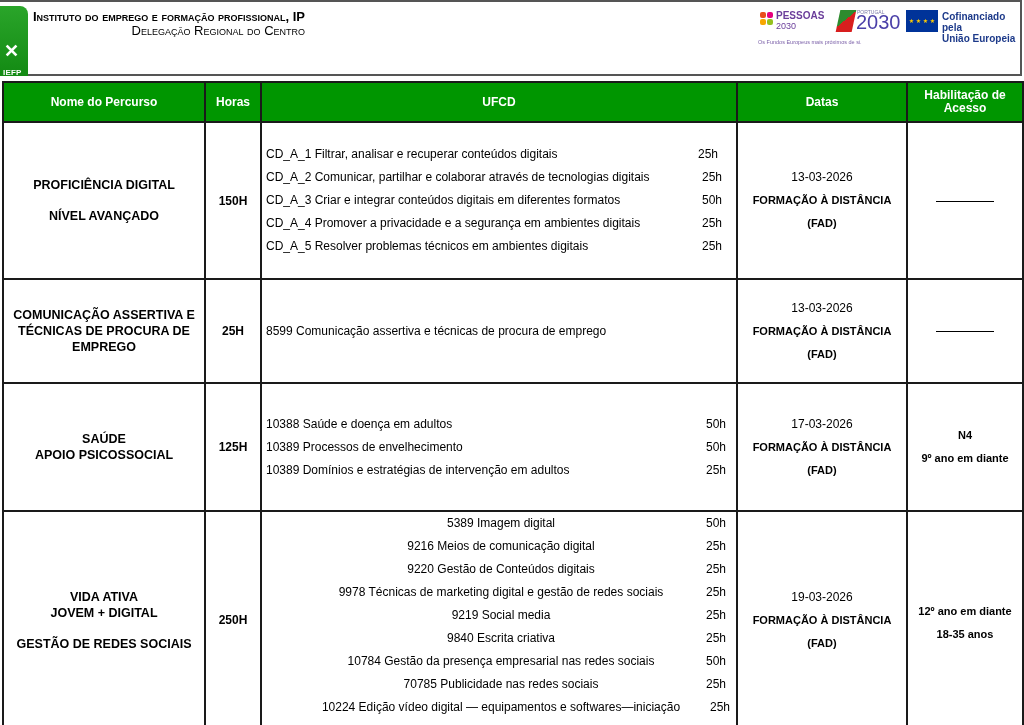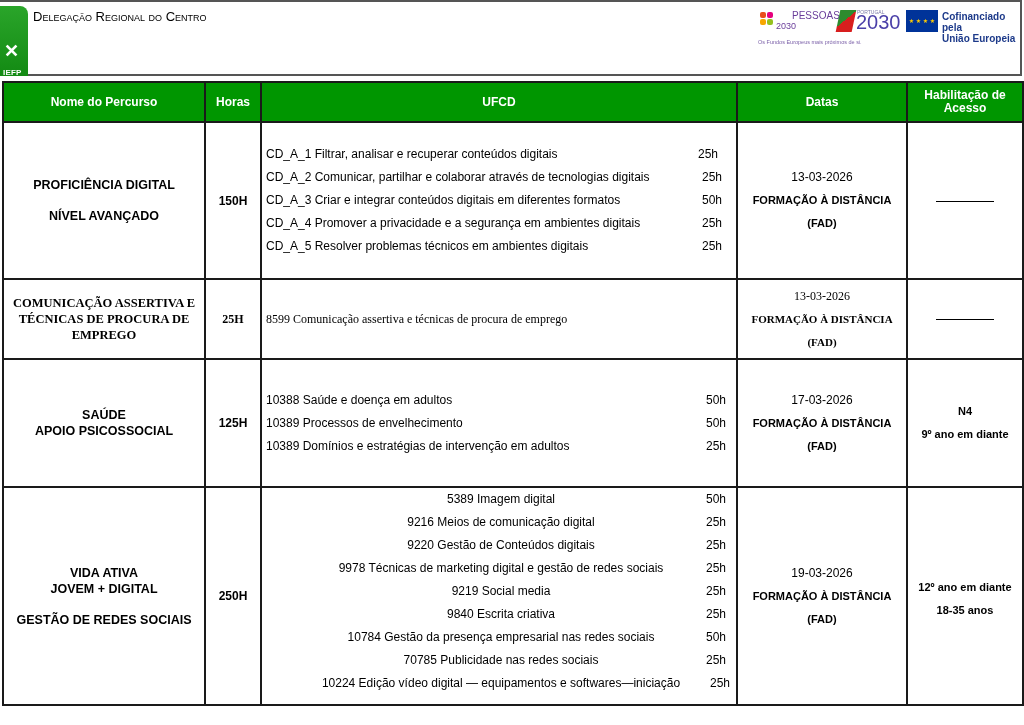--- a/index.html
+++ b/index.html
@@ -12,21 +12,21 @@
   .logo-text { position:absolute; left:3px; top:62px; color:#fff; font-size:8px; font-weight:bold; letter-spacing:0.2px; }
   .h-lines { position:absolute; left:33px; top:8px; font-size:11.5px; line-height:14px; }
   .h1 { font-weight:bold; font-variant:small-caps; font-size:13px; }
   .h2, .h3 { font-variant:small-caps; font-size:13px;text-align:right; }
   .h3 b { font-variant:small-caps; }
 
   .partners { position:absolute; left:758px; top:8px; width:262px; height:40px; }
   .pessoas { position:absolute; left:0; top:0; }
   .pessoas-icon { position:absolute; left:2px; top:2px; width:14px; height:18px; }
   .pessoas-icon span { position:absolute; width:6px; height:6px; border-radius:2px; }
-  .pessoas-title { position:absolute; left:18px; top:0; color:#6a3d9a; font-size:10px; font-weight:normal; white-space:nowrap;margin-left:16px; }
+  .pessoas-title { position:absolute; left:18px; top:0; color:#6a3d9a; font-size:10px; font-weight:bold; white-space:nowrap; }
   .pessoas-year { position:absolute; left:18px; top:11px; color:#6a3d9a; font-size:9px; white-space:nowrap; }
   .pessoas-tag { position:absolute; left:0; top:29px; color:#7a5fa8; font-size:5.5px; white-space:nowrap; }
   .pt2030 { position:absolute; left:80px; top:-2px; width:62px; height:26px; }
   .pt-flag { position:absolute; left:0; top:2px; width:16px; height:22px; background:linear-gradient(135deg,#2e8b2e 0 45%, #d81e1e 45% 100%); transform:skewX(-12deg); }
   .pt-small { position:absolute; left:19px; top:1px; font-size:5px; color:#7a7aa8; }
   .pt-year { position:absolute; left:18px; top:4px; font-size:20px; color:#4a3fa8; line-height:20px; }
   .eu { position:absolute; left:148px; top:0; width:114px; height:24px; }
   .eu-flag { position:absolute; left:0; top:0; width:32px; height:22px; background:#003399; }
   .eu-stars { position:absolute; left:0; top:0; width:32px; height:22px; color:#ffcc00; font-size:6px; line-height:22px; text-align:center; }
   .eu-text { position:absolute; left:36px; top:1px; font-size:10px; font-weight:bold; color:#1d3a8a; line-height:11px; }
@@ -48,20 +48,21 @@
 </style>
 </head>
 <body>
 
 <div class="header">
   <div class="logo">
     <span class="logo-mark">✕</span>
     <span class="logo-text">IEFP</span>
   </div>
   <div class="h-lines">
+    <div class="h1">Instituto do emprego e formação profissional, IP</div>
     <div class="h2">Delegação Regional do Centro</div>
   </div>
 
   <div class="partners">
     <div class="pessoas">
       <div class="pessoas-icon">
         <span style="left:0;top:0;background:#e94e1b;"></span>
         <span style="left:7px;top:0;background:#e6007e;"></span>
         <span style="left:0;top:7px;background:#f7a600;"></span>
         <span style="left:7px;top:7px;background:#95c11f;"></span>
@@ -121,21 +122,21 @@
           <div class="u-row"><span>CD_A_4 Promover a privacidade e a segurança em ambientes digitais</span><span class="u-h" style="left: 436px;">25h</span></div>
           <div class="u-row"><span>CD_A_5 Resolver problemas técnicos em ambientes digitais</span><span class="u-h" style="left: 436px;">25h</span></div>
         </td>
         <td class="datas">
           <div>13-03-2026</div>
           <div class="fad">FORMAÇÃO À DISTÂNCIA</div>
           <div class="fad">(FAD)</div>
         </td>
         <td class="hab"><span class="dash"></span></td>
       </tr>
-      <tr style="height: 80px; font-family: Liberation Serif, serif;">
+      <tr style="height: 104px;">
         <td class="name">
           <div>COMUNICAÇÃO ASSERTIVA E</div>
           <div>TÉCNICAS DE PROCURA DE</div>
           <div>EMPREGO</div>
         </td>
         <td class="hours">25H</td>
         <td class="ufcd">
           <div class="u-row"><span>8599 Comunicação assertiva e técnicas de procura de emprego</span></div>
         </td>
         <td class="datas">

